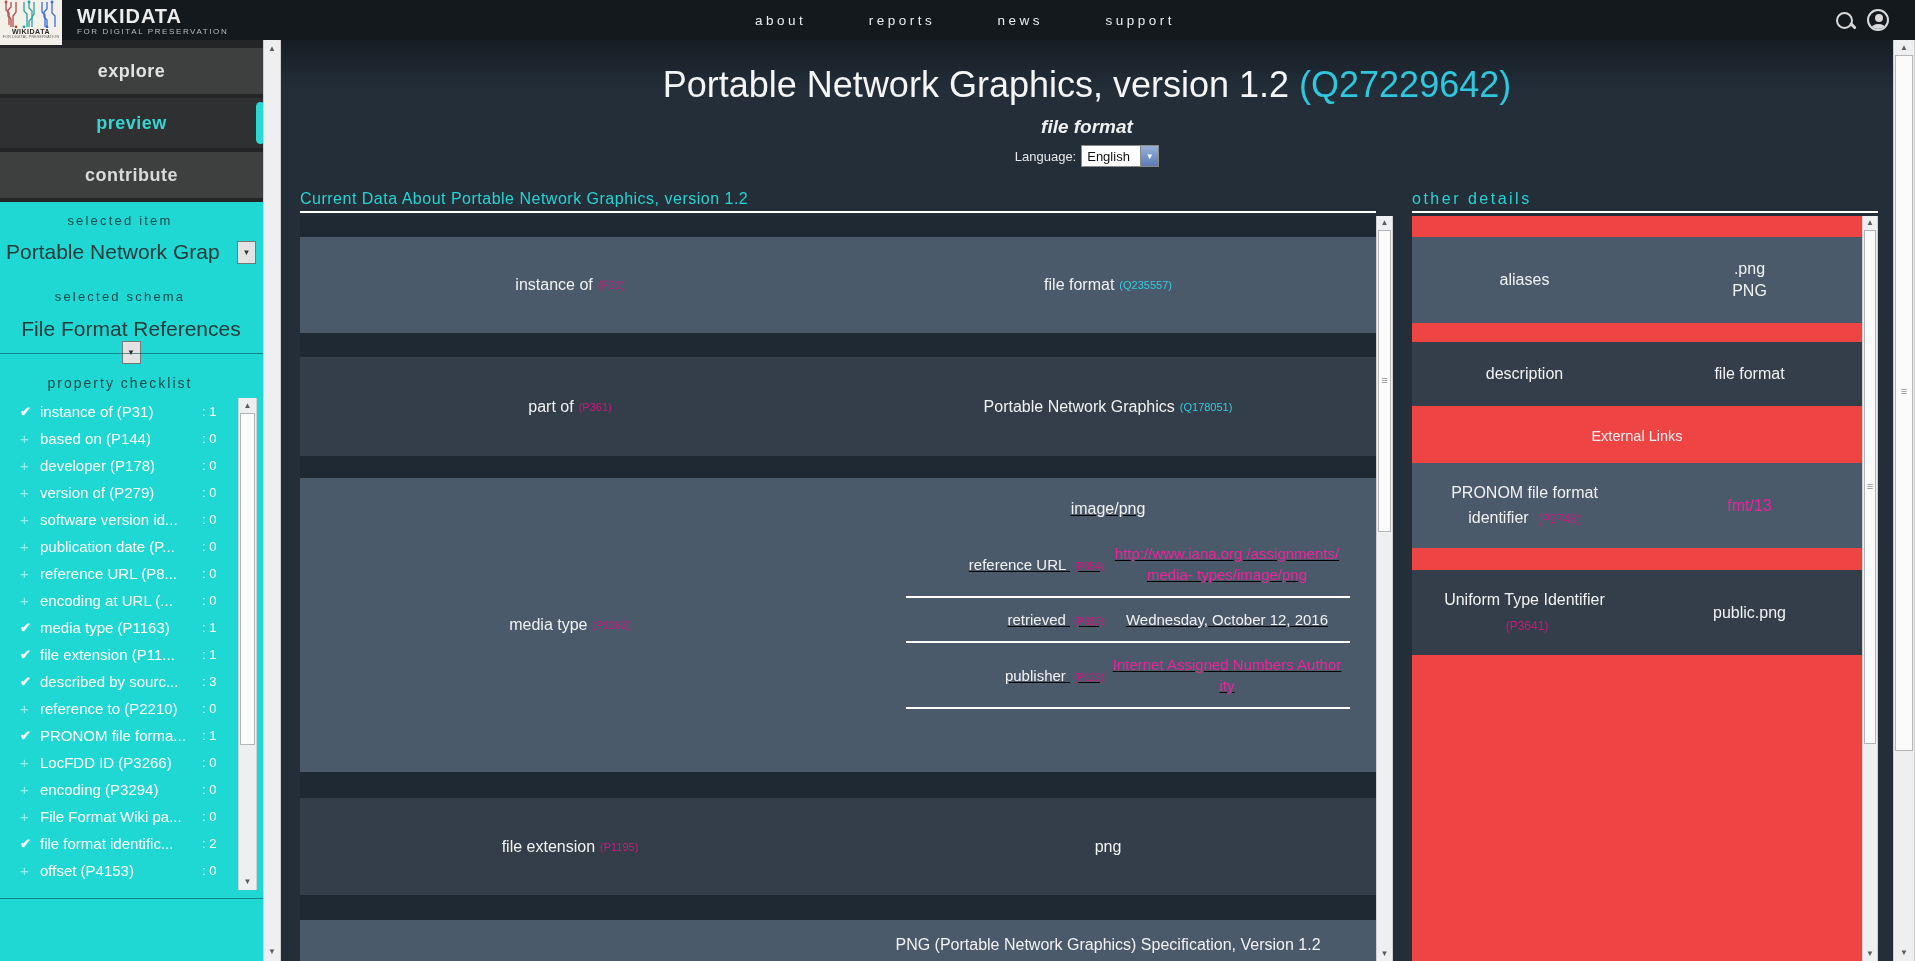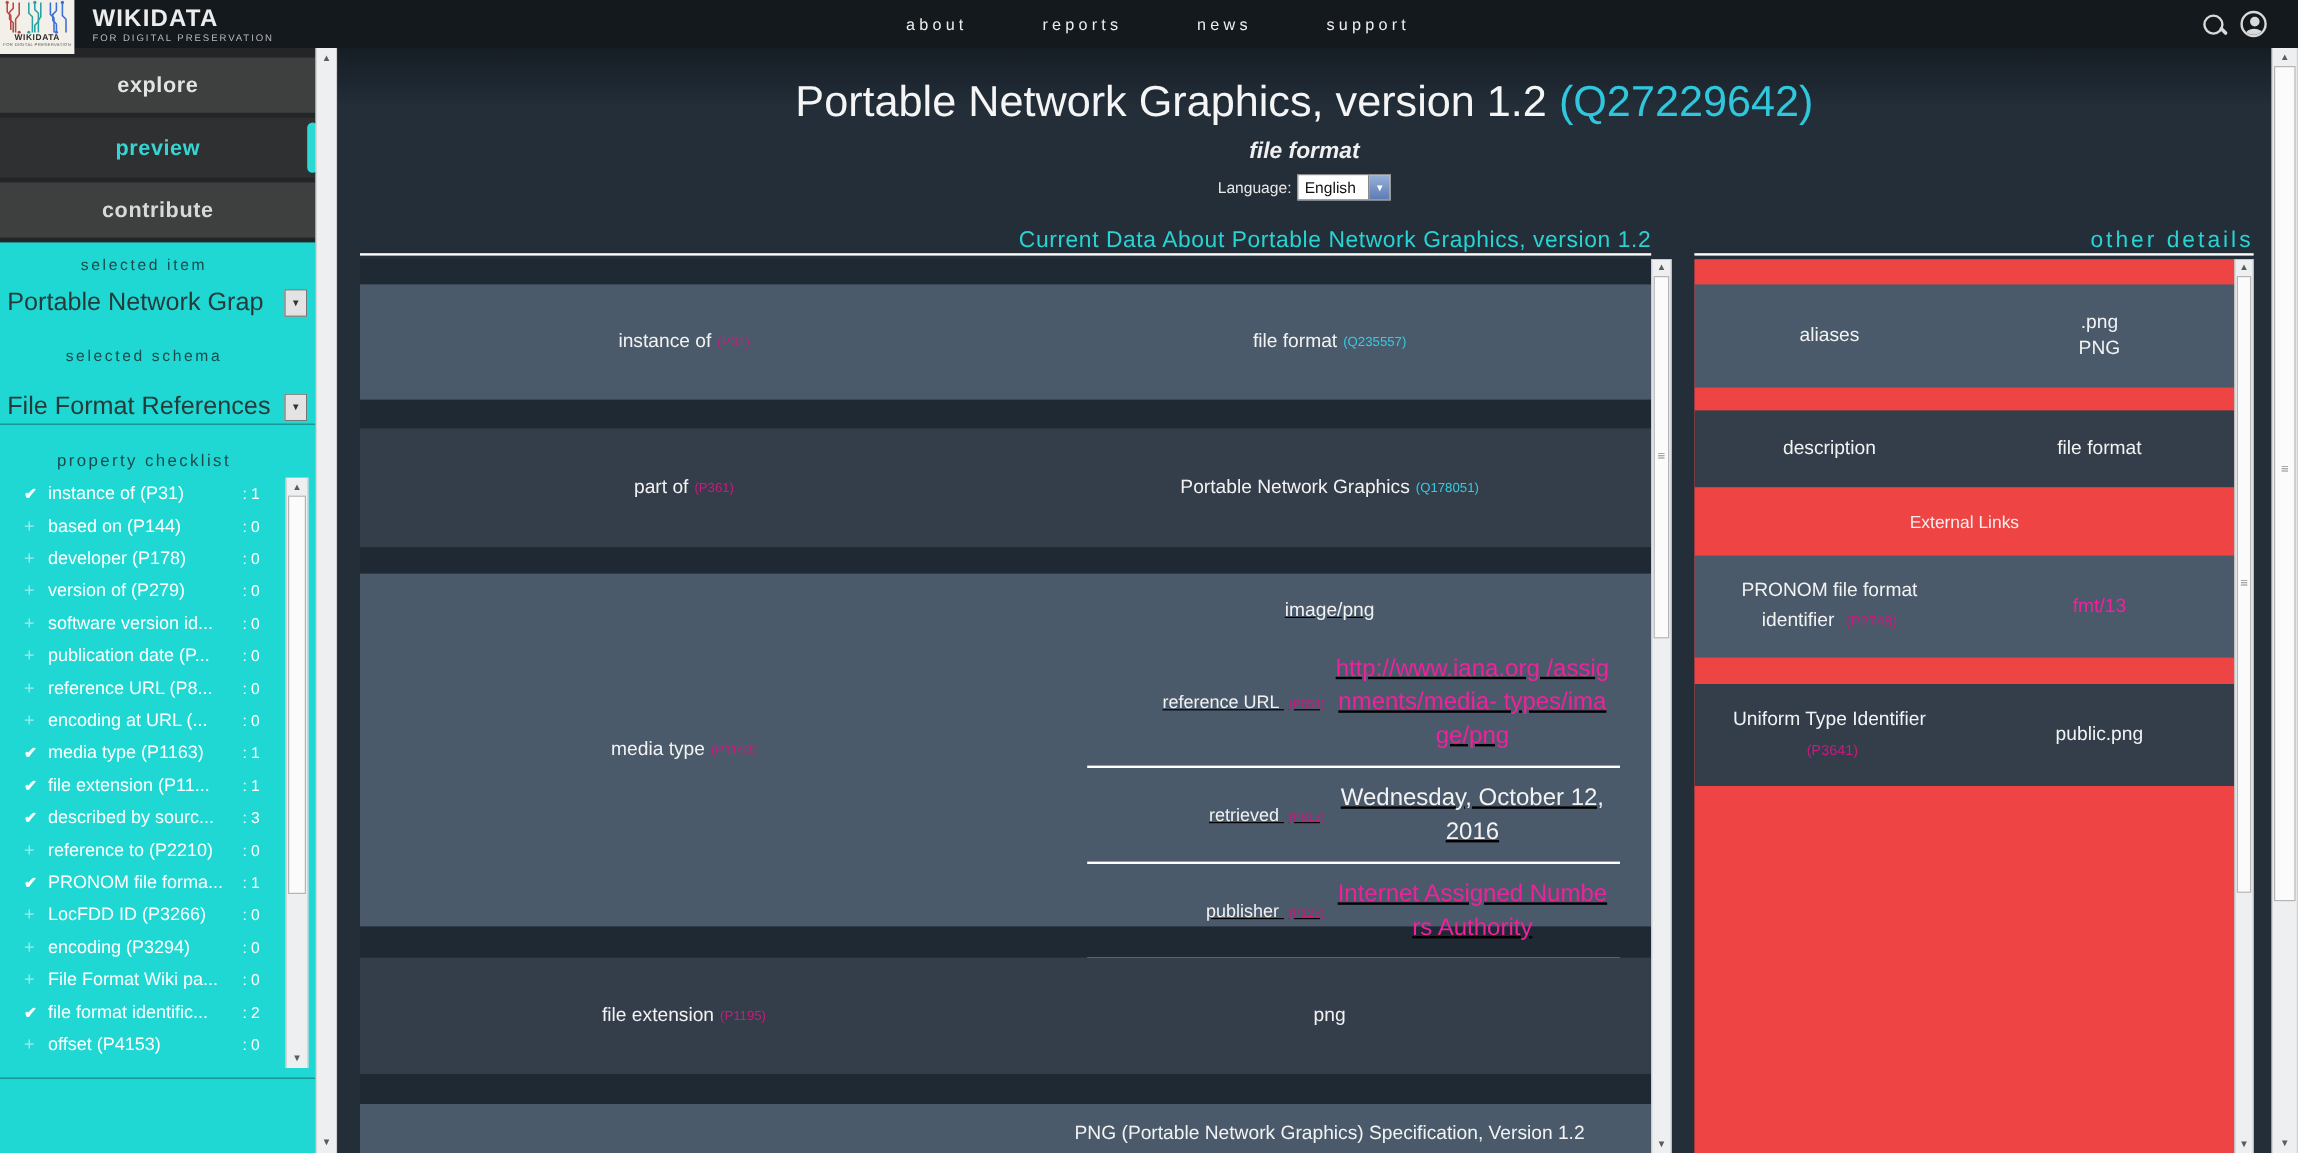--- a/index.html
+++ b/index.html
@@ -72,21 +72,21 @@
   .lang-row{position:absolute;left:281px;top:145px;width:1612px;display:flex;
         justify-content:center;align-items:center;gap:5px;}
   .lang-label{font-size:13px;color:#e8e8e8;}
   .lang-select{width:78px;height:22px;background:#fff;border:1px solid #8a8a8a;
         display:flex;align-items:center;cursor:pointer;box-sizing:border-box;}
   .lang-value{flex:1;font-size:13px;color:#111;padding-left:5px;}
   .lang-arrow{width:17px;height:20px;background:linear-gradient(#97b1d8,#5d7cb4);color:#fff;
         font-size:8px;display:flex;align-items:center;justify-content:center;border-left:1px solid #8a8a8a;}
 
   
-  .col-heading{position:absolute;top:190px;text-align:right;font-size:19px;color:#28d3d3;}
+  .col-heading{position:absolute;top:190px;text-align:left;font-size:16px;color:#28d3d3;}
   .ch-left{left:300px;width:1076px;letter-spacing:.5px;}
   .ch-right{left:1412px;width:466px;letter-spacing:2.5px;}
   .col-rule{position:absolute;top:211px;height:2px;background:#fff;}
   .cr-left{left:300px;width:1076px;}
   .cr-right{left:1412px;width:466px;}
 
   .table-left{position:absolute;left:300px;top:216px;width:1076px;height:745px;background:#1f2933;overflow:hidden;}
   .trow{position:absolute;left:0;width:1076px;display:flex;}
   .light{background:#4b5a6b;}
   .dark{background:#343e4a;}
@@ -94,21 +94,21 @@
   .tl-val{width:536px;display:flex;align-items:center;justify-content:center;text-align:center;}
   .tl-val.colv{flex-direction:column;justify-content:flex-start;padding-top:22px;box-sizing:border-box;text-decoration:underline;}
   .plabel{font-size:16px;color:#f2f2f2;}
   .pcode{font-size:11px;color:#c91a7e;margin-left:5px;cursor:pointer;}
   .pcode.sm{font-size:10px;margin-left:4px;}
   .pvalue{font-size:16px;color:#f2f2f2;}
   .qcode{font-size:11px;color:#35cbe0;margin-left:5px;cursor:pointer;}
   .refs{width:444px;margin-top:14px;margin-left:66px;align-self:flex-start;}
   .ref-row{display:flex;align-items:center;border-bottom:2px solid #fff;padding:11px 0;}
   .ref-lab{width:198px;text-align:right;font-size:15px;color:#f2f2f2;flex:none;}
-  .ref-val{flex:1;font-size:20px;text-align:center;padding:0 8px;line-height:1.4;}
+  .ref-val{flex:1;font-size:15px;text-align:center;padding:0 8px;line-height:1.4;}
   .ref-val.lnk{color:#f0219c;word-break:break-all;cursor:pointer;}
   .ref-val.pln{color:#f2f2f2;}
   .val-link{font-size:16px;color:#f0219c;cursor:pointer;}
 
   .table-right{position:absolute;left:1412px;top:216px;width:450px;height:745px;background:#ef4444;overflow:hidden;}
   .rrow{position:absolute;left:0;width:450px;display:flex;}
   .tr-lab{width:225px;display:flex;align-items:center;justify-content:center;text-align:center;
         font-size:16px;color:#f2f2f2;line-height:1.55;padding:0 8px;box-sizing:border-box;}
   .tr-val{width:225px;display:flex;align-items:center;justify-content:center;text-align:center;
         font-size:16px;color:#f2f2f2;line-height:1.35;}
@@ -176,21 +176,21 @@
       </div>
     </div>
 
     <div class="side-label" style="top:173px;">selected item</div>
     <div class="side-select" style="top:200px;">
       <span class="side-select-text">Portable Network Grap</span>
       <span class="side-select-btn">▼</span>
     </div>
 
     <div class="side-label" style="top:249px;">selected schema</div>
-    <div class="side-select" style="top:287px;">
+    <div class="side-select" style="top:277px;flex-direction:column;">
       <span class="side-select-text">File Format References</span>
       <span class="side-select-btn">▼</span>
     </div>
 
     <div class="side-rule" style="top:313px;"></div>
     <div class="side-label" style="top:335px;letter-spacing:2px;font-size:14px;">property checklist</div>
 
     <div class="cl-wrap">
       <div class="cl-row">
         <span class="cl-ico ck">✔</span>

